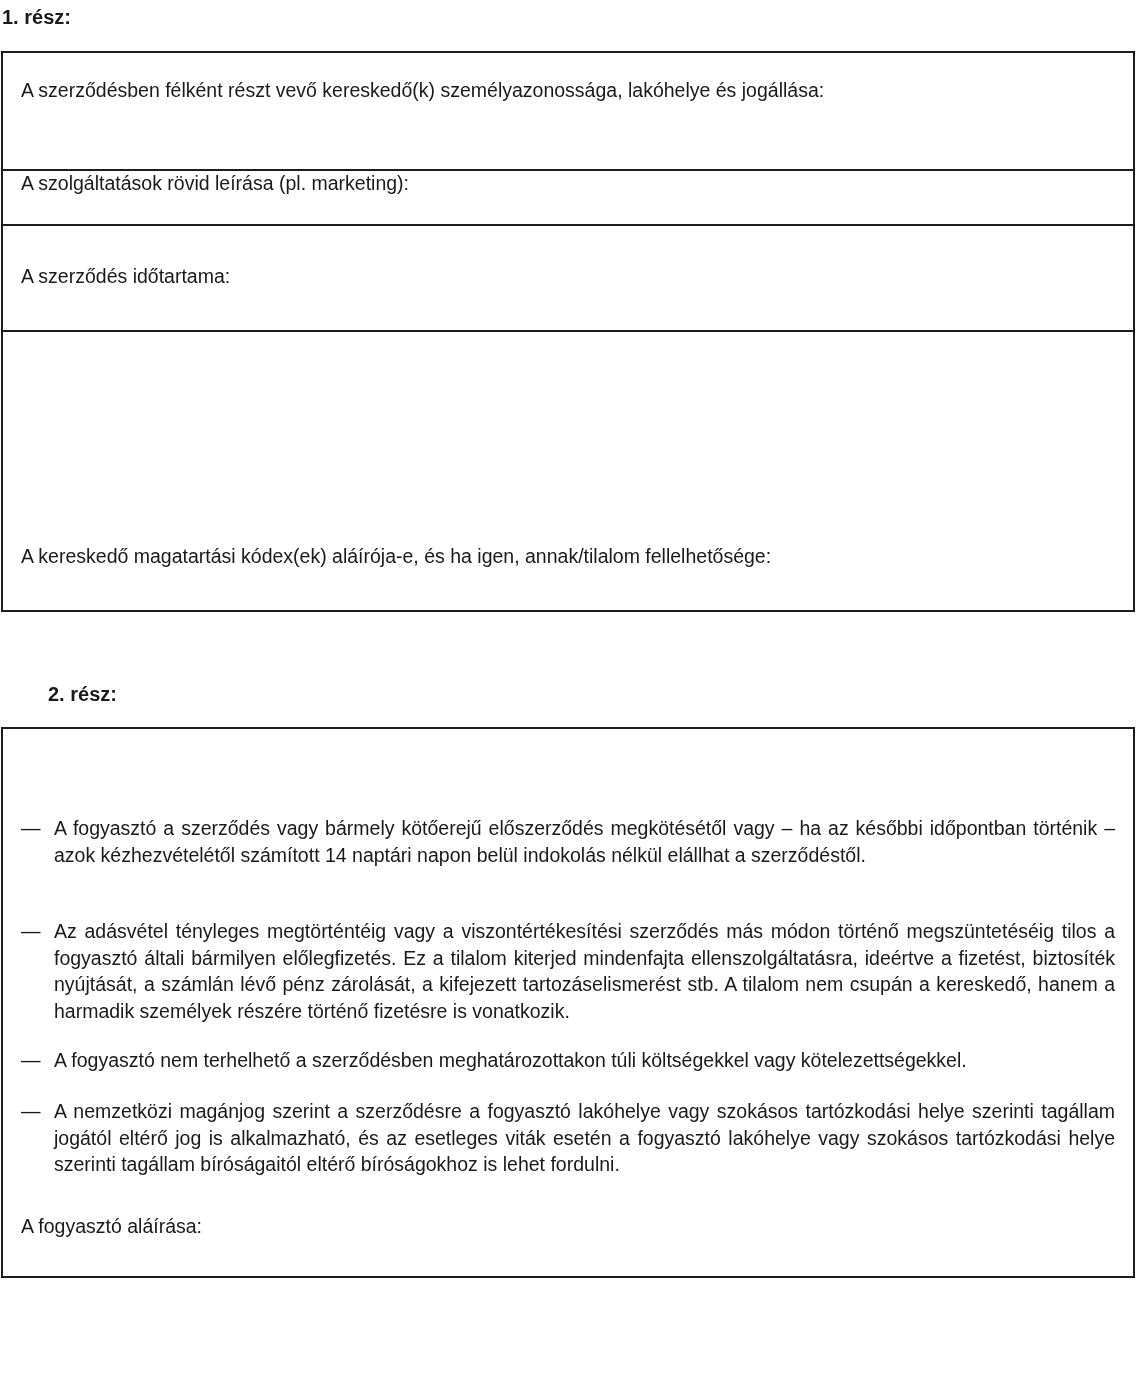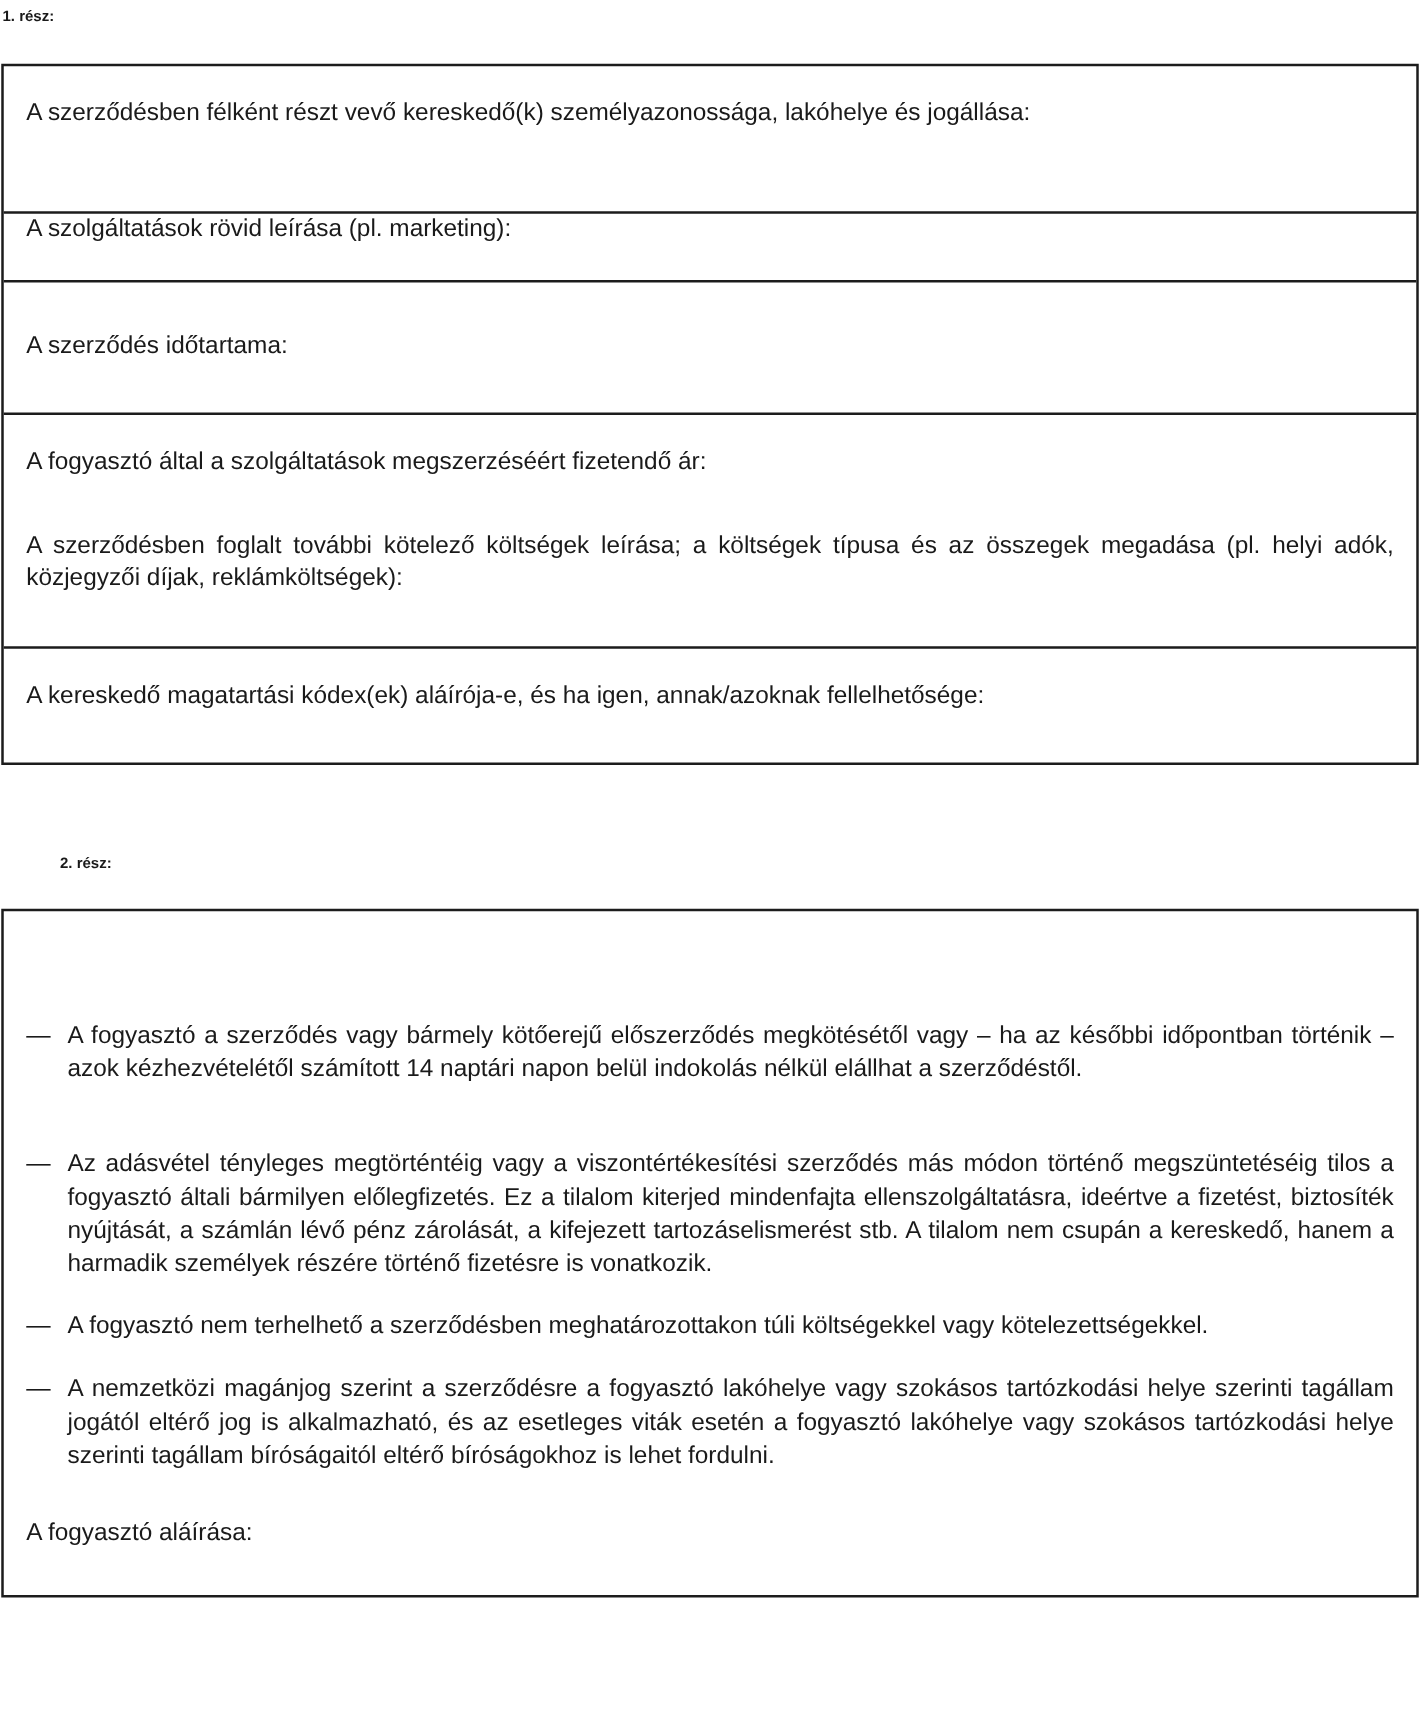--- a/index.html
+++ b/index.html
@@ -2,21 +2,21 @@
 <html><head>
   <meta charset="utf-8">
   <style>
     html, body { margin: 0; padding: 0; background: #ffffff; }
     body {
       width: 1140px; height: 1381px; position: relative; overflow: hidden;
       font-family: "Liberation Sans", sans-serif; color: #1a1a1a;
       font-size: 19.5px;
     }
     .part-heading {
-      position: absolute; left: 2px; font-weight: bold; font-size: 12px;
+      position: absolute; left: 2px; font-weight: bold; font-size: 20px;
     }
     .box {
       position: absolute; left: 1px; width: 1134px;
       border: 2px solid #1c1c1c; box-sizing: border-box;
     }
     .cell {
       position: absolute; left: 0; right: 0; box-sizing: border-box;
       padding: 0 18px;
     }
     .cell.divided { border-bottom: 2px solid #1c1c1c; }
@@ -37,26 +37,22 @@
 <div class="box" style="top:51px; height:561px;">
   <div class="cell divided" style="top:0; height:118px;">
     <div class="cell-text" style="top:24px;">A szerződésben félként részt vevő kereskedő(k) személyazonossága, lakóhelye és jogállása:</div>
   </div>
   <div class="cell divided" style="top:93px; height:80px;">
     <div class="cell-text" style="top:24px;">A szolgáltatások rövid leírása (pl. marketing):</div>
   </div>
   <div class="cell divided" style="top:186px; height:93px;">
     <div class="cell-text" style="top:24px;">A szerződés időtartama:</div>
   </div>
-  <div class="cell divided" style="top:279px; height:187px;">
-    <div class="cell-text" style="top:24px;">A fogyasztó által a szolgáltatások megszerzéséért fizetendő ár:</div>
-    <div class="cell-text" style="top:91px;">A szerződésben foglalt további kötelező költségek leírása; a költségek típusa és az összegek megadása (pl. helyi adók, közjegyzői díjak, reklámköltségek):</div>
-  </div>
   <div class="cell" style="top:466px; height:91px;">
-    <div class="cell-text" style="top:24px;">A kereskedő magatartási kódex(ek) aláírója-e, és ha igen, annak/azoknak fellelhetősége:</div>
+    <div class="cell-text" style="top:24px;">A kereskedő magatartási kódex(ek) aláírója-e, és ha igen, annak/tilalom fellelhetősége:</div>
   </div>
 </div>
 
 <div class="part-heading" style="top:683px;margin-left:46px;">2. rész:</div>
 
 <div class="box" style="top:727px; height:551px;">
 
   <div class="bullet" style="top:86px;">
     <span class="bullet-dash">—</span>
     <div class="bullet-body">A fogyasztó a szerződés vagy bármely kötőerejű előszerződés megkötésétől vagy – ha az későbbi időpontban történik – azok kézhezvételétől számított 14 naptári napon belül indokolás nélkül elállhat a szerződéstől.</div>

